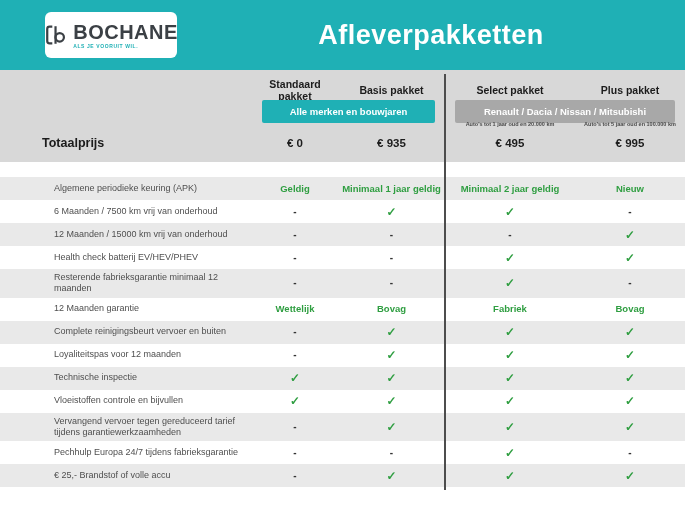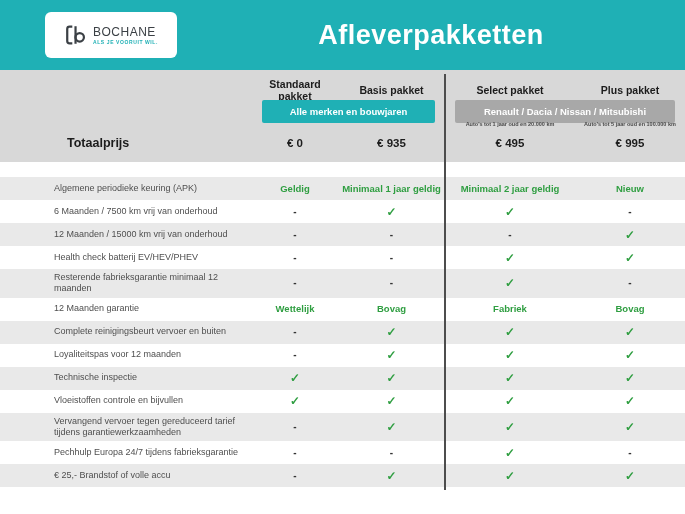--- a/index.html
+++ b/index.html
@@ -34,22 +34,22 @@
     height:46px;
     display:flex;
     align-items:center;
     justify-content:center;
     gap:5px;
     flex:none;
   }
   .logo-mark{display:flex;align-items:center;}
   .logo-text{line-height:1;}
   .logo-name{
-    font-weight:normal;
-    font-size:12px;
+    font-weight:bold;
+    font-size:20px;
     color:#3B4045;
     letter-spacing:.5px;
   }
   .logo-tagline{
     font-size:5px;
     font-weight:bold;
     color:var(--teal);
     letter-spacing:.6px;
     margin-top:2px;
   }
@@ -96,21 +96,21 @@
     font-size:5.5px;
     font-weight:bold;
     color:#4a4a4a;
     text-align:center;
   }
   .total-row{height:26px;}
   .total-label{
     font-size:12.5px;
     font-weight:bold;
     color:var(--dark);
-    padding-left:67px;
+    padding-left:42px;
   }
   .price{
     font-size:11.5px;
     font-weight:bold;
     color:var(--dark);
     text-align:center;
   }
   
   .spacer{height:15px;background:#ffffff;}
   

